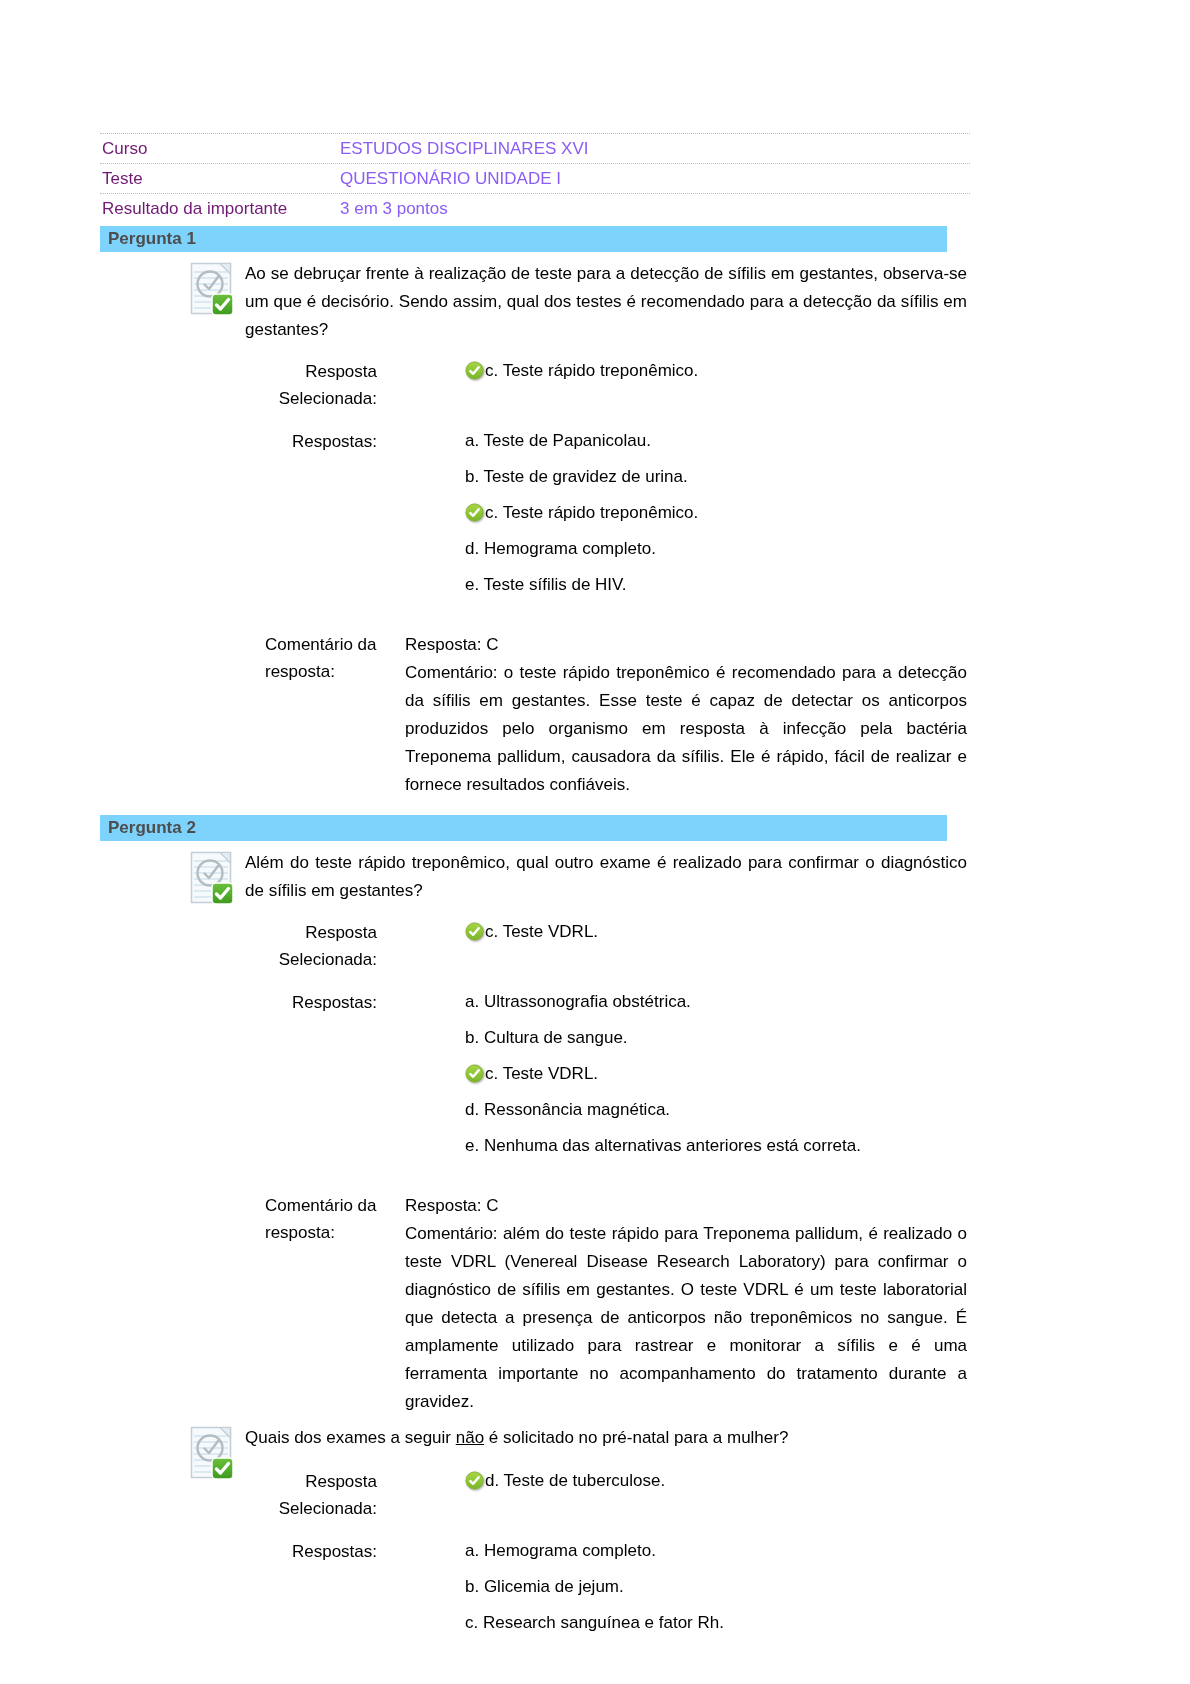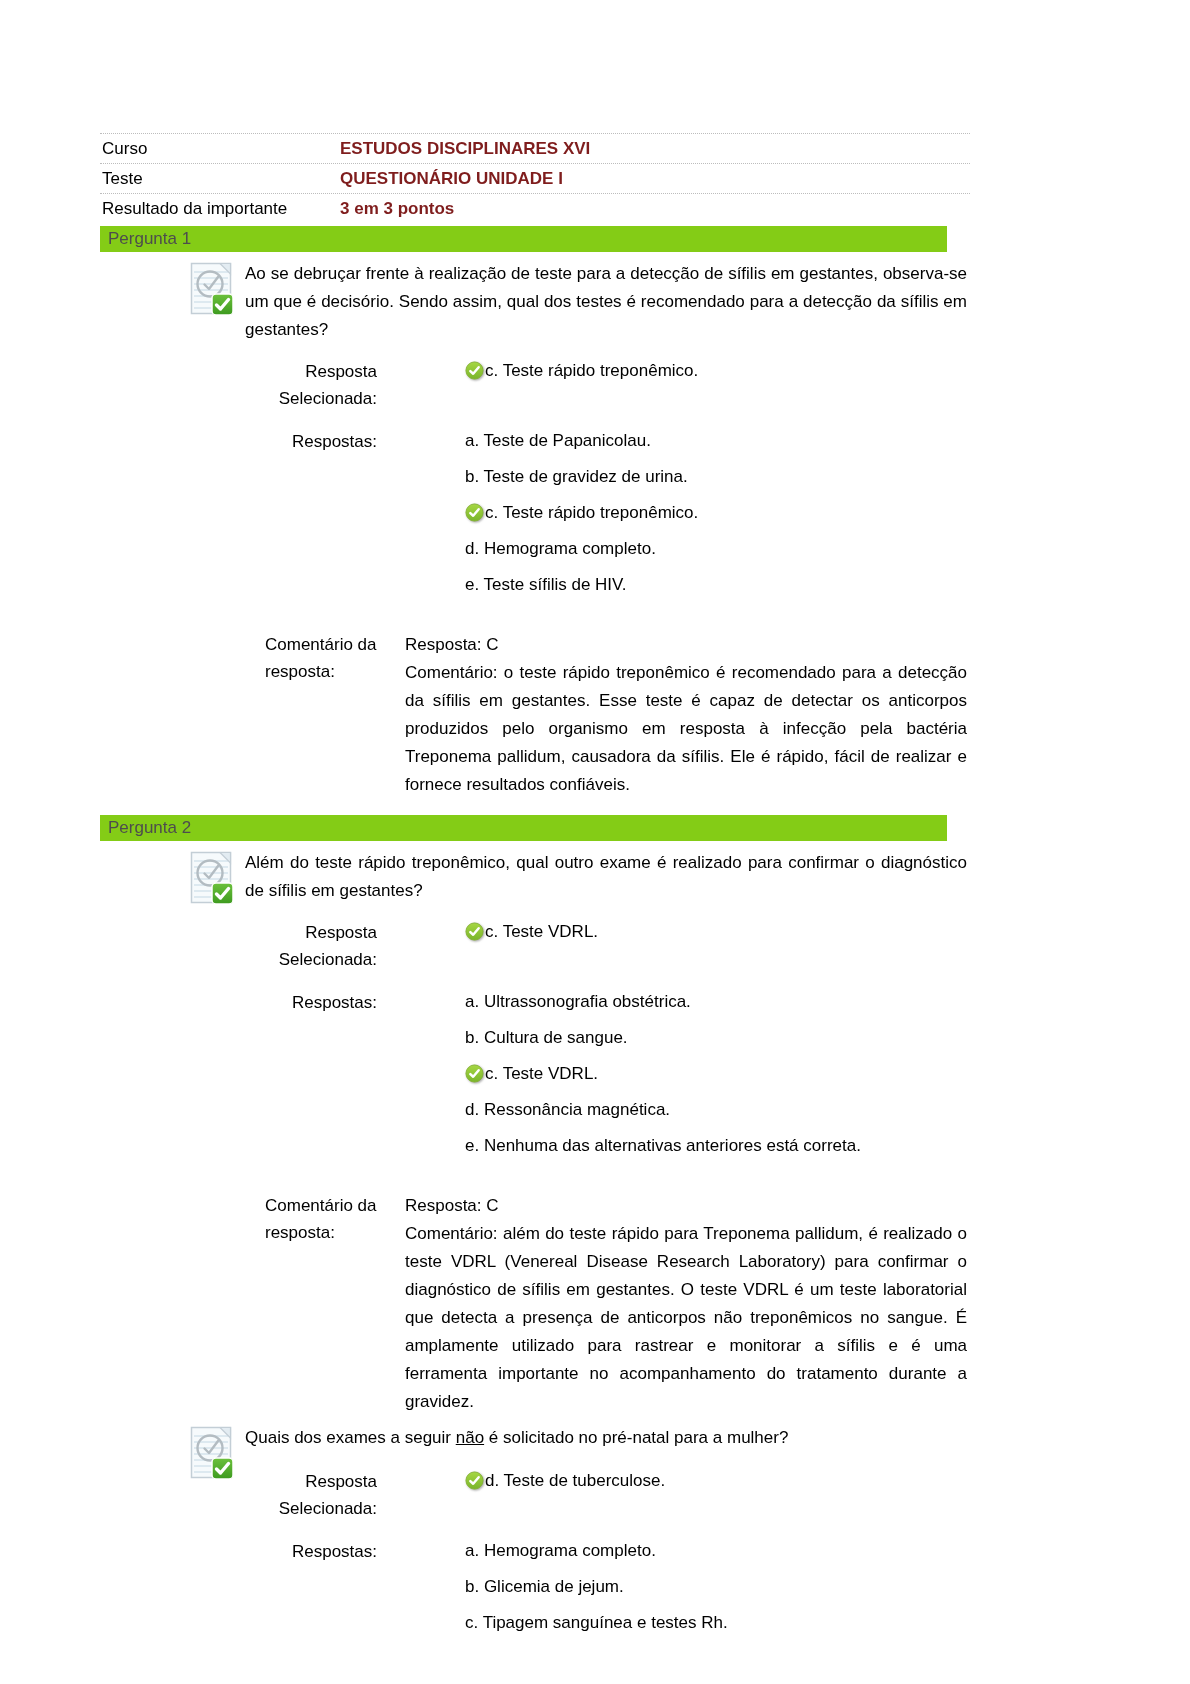--- a/index.html
+++ b/index.html
@@ -6,28 +6,28 @@
   body {
     width:1190px; height:1684px; overflow:hidden;
     background:#ffffff;
     font-family:"Liberation Sans", sans-serif;
     font-size:17px; color:#000;
   }
   .page { padding-top:133px; margin-left:100px; width:870px; }
 
   
   .hdr-row { display:flex; border-top:1px dotted #bdbdbd; padding:5px 2px 4px 2px; line-height:20px; }
-  .hdr-label { width:238px; flex:none; color:#000000; }
-  .hdr-value { color:#7f1d1d;font-weight:bold; }
+  .hdr-label { width:238px; flex:none; color:#701a75; }
+  .hdr-value { color:#8b5cf6; }
 
   
   .q-bar {
     width:847px; box-sizing:border-box;
-    background:#84cc16; color:#4d4d4d;
-    font-weight:normal; padding:3px 8px; line-height:20px;
+    background:#7dd3fc; color:#4d4d4d;
+    font-weight:bold; padding:3px 8px; line-height:20px;
     margin-top:3px;
   }
 
   .q-body { position:relative; margin-top:8px; }
   .q-icon { position:absolute; left:88px; top:2px; }
 
   .q-text {
     margin-left:145px; width:722px; text-align:justify;
     line-height:28px; min-height:56px;
   }
@@ -215,20 +215,20 @@
               <use href="#check-circle"></use>
             </svg><span>d. Teste de tuberculose.</span>
         </div>
       </div>
 
       <div class="row row-answers">
         <div class="lbl lbl-wide">Respostas:</div>
         <div class="options">
           <div class="option">a. Hemograma completo.</div>
           <div class="option">b. Glicemia de jejum.</div>
-          <div class="option">c. Tipagem sanguínea e testes Rh.</div>
+          <div class="option">c. Research sanguínea e fator Rh.</div>
 
         </div>
       </div>
     </div>
   </div>
 
 </div>
 
 </body></html>

